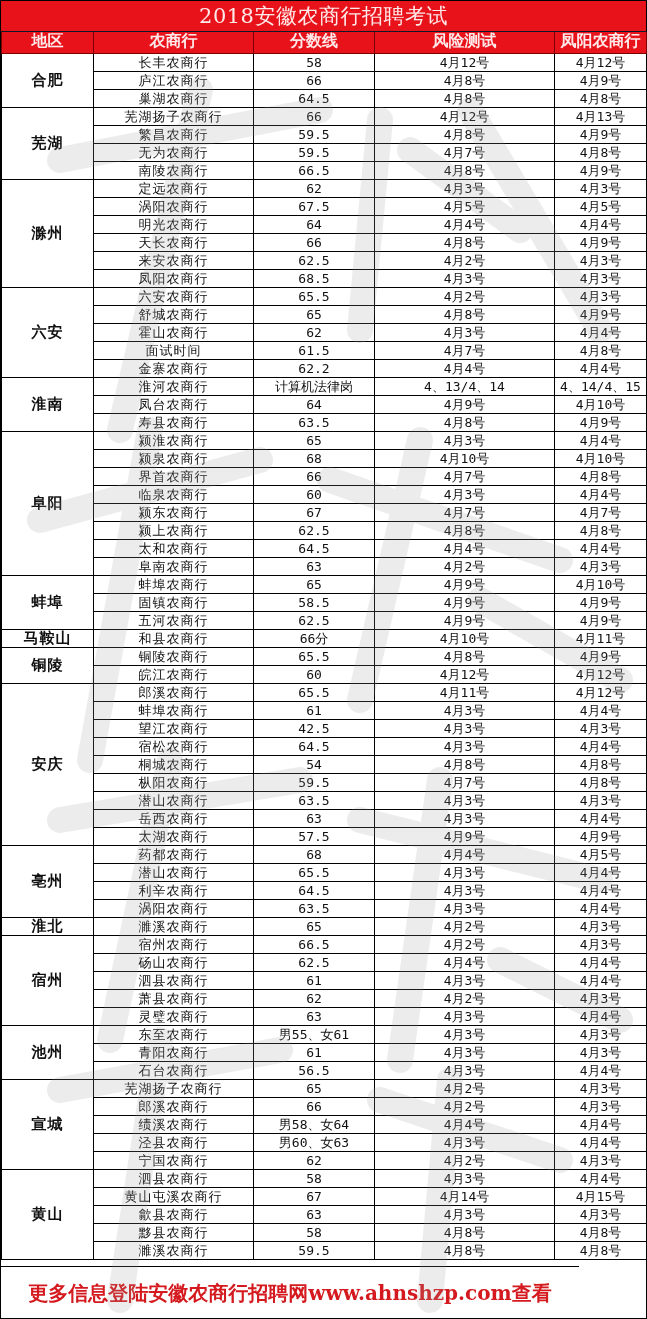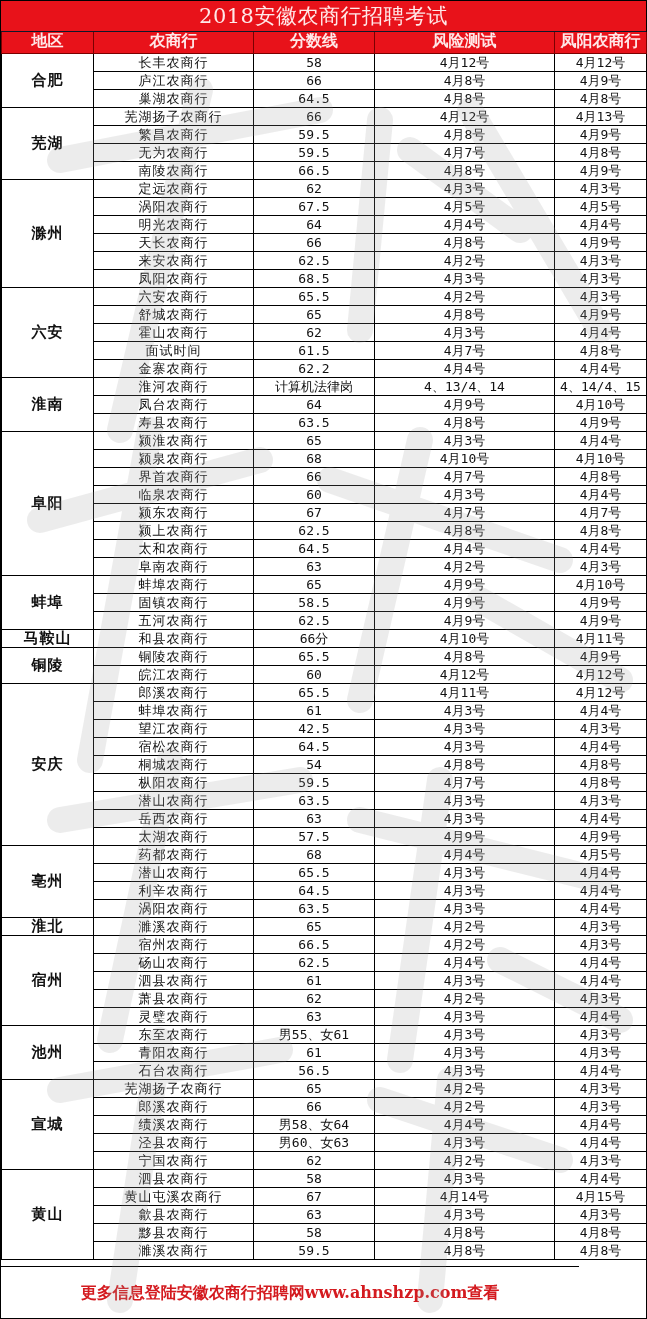--- a/index.html
+++ b/index.html
@@ -5,21 +5,21 @@
   html, body { margin: 0; padding: 0; background: #ffffff; }
   body { width: 647px; height: 1319px; position: relative; overflow: hidden; font-family: "DejaVu Serif", "Liberation Serif", serif; }
   .sheet { position: absolute; left: 0; top: 0; width: 645px; height: 1317px; border: 1px solid #000; background: #fff; }
   .title { position: absolute; left: 0; top: 0; width: 645px; height: 30px; background: #e8121a; color: #ffe9e9; font-size: 21px; text-align: center; line-height: 30px; border-bottom: 4px solid #0f172a; letter-spacing: 0.5px; }
   table { position: absolute; left: 0; top: 31px; border-collapse: collapse; table-layout: fixed; width: 645px; }
   th { background: #e8121a; color: #ffe9e9; font-weight: bold; font-size: 16px; height: 21px; padding: 0; border: 1px solid #7a0000; border-top: none; line-height: 21px; font-family: Liberation Mono, monospace; }
   td { border: 1px solid #000; height: 17px; padding: 0; text-align: center; font-size: 13px; line-height: 17px; color: #111; font-family: "DejaVu Sans Mono", "Liberation Mono", monospace; white-space: nowrap; overflow: hidden; }
   td.bank { font-family: "DejaVu Sans", "Liberation Sans", sans-serif; font-size: 13px; letter-spacing: 1px; }
   td.region { font-family: "DejaVu Sans", "Liberation Sans", sans-serif; font-weight: bold; font-size: 15px; letter-spacing: 1px; }
   td.score { font-size: 13px; }
-  .footer { position: absolute; left: 0; top: 1265px; width: 578px; height: 52px; border-top: 1px solid #000; text-align: center; line-height: 52px; color: #d41a1f; font-weight: bold; font-size: 16px; font-family: "DejaVu Serif", "Liberation Serif", serif; }
+  .footer { position: absolute; left: 0; top: 1265px; width: 578px; height: 52px; border-top: 1px solid #000; text-align: center; line-height: 52px; color: #d41a1f; font-weight: bold; font-size: 20px; font-family: "DejaVu Serif", "Liberation Serif", serif; }
   .watermark { position: absolute; left: 0; top: 0; width: 647px; height: 1319px; pointer-events: none; opacity: 0.18; }
 </style>
 </head>
 <body>
 
 <div class="sheet">
   <div class="title">2018安徽农商行招聘考试</div>
 
   <table>
     <colgroup>

